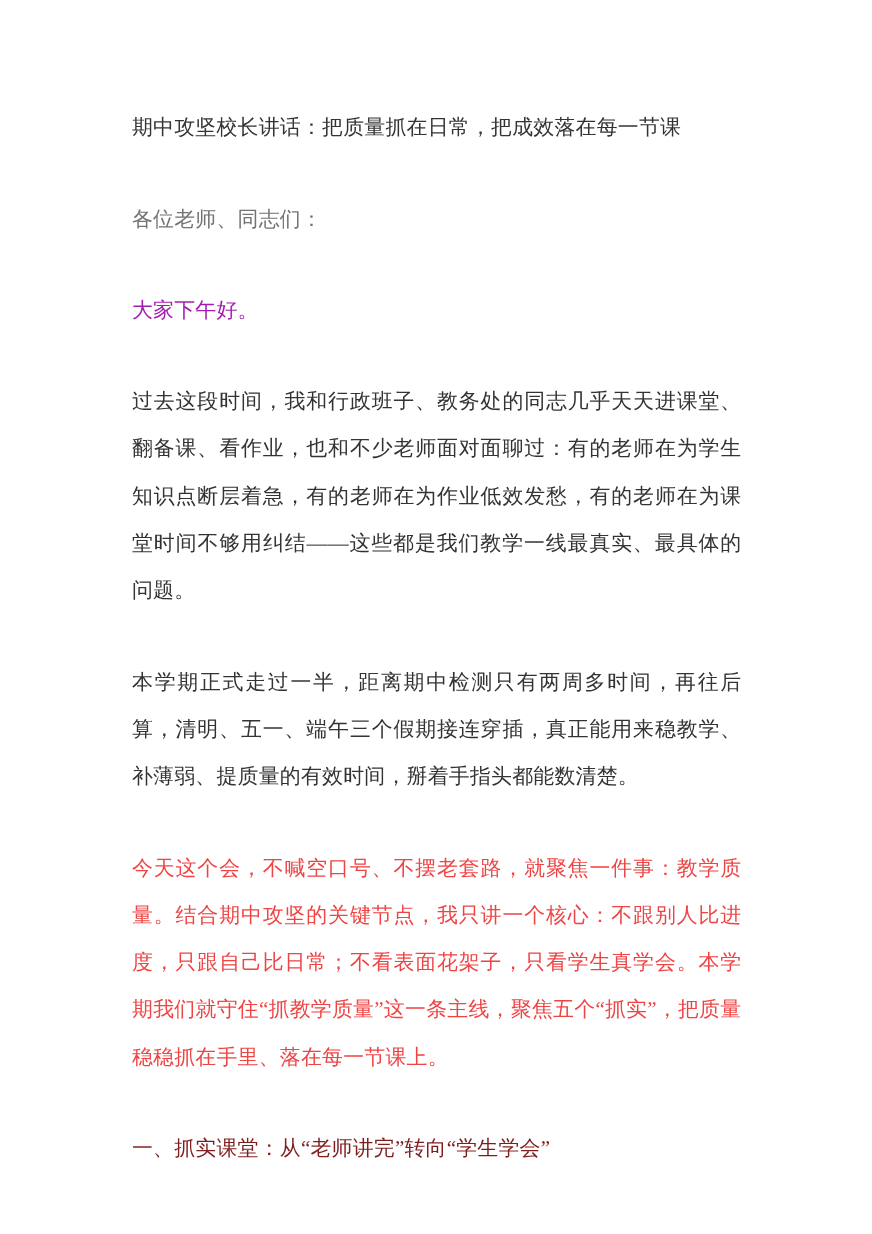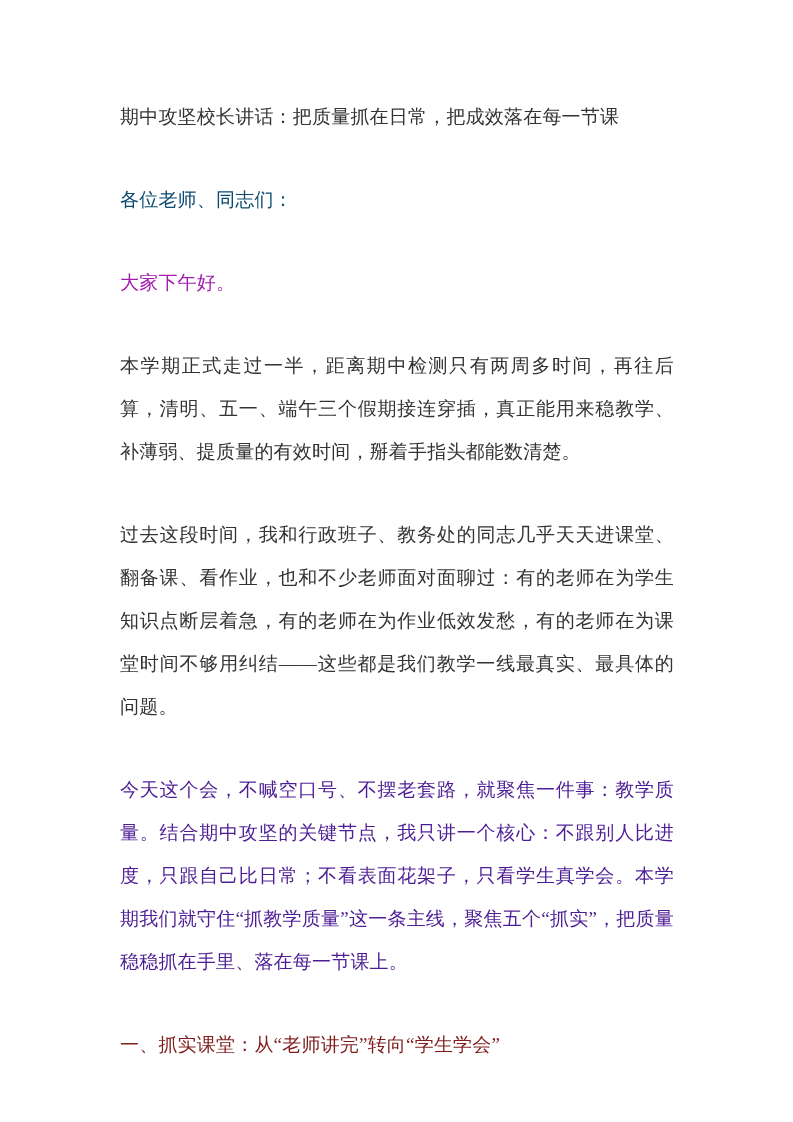--- a/index.html
+++ b/index.html
@@ -34,24 +34,24 @@
     text-align: justify;
     text-justify: inter-ideograph;
   }
 </style>
 </head>
 <body style="background: rgb(255, 255, 255);">
 
 <div class="page">
   <h1 class="doc-title" style="color: rgb(51, 51, 51);">期中攻坚校长讲话：把质量抓在日常，把成效落在每一节课</h1>
 
-  <p class="doc-line" style="color: #0c4a6e;">各位老师、同志们：</p>
+  <p class="doc-line" style="color: #737373;">各位老师、同志们：</p>
 
   <p class="doc-line" style="color: #a21caf;">大家下午好。</p>
 
+  <p class="doc-para" style="color: rgb(51, 51, 51);">过去这段时间，我和行政班子、教务处的同志几乎天天进课堂、翻备课、看作业，也和不少老师面对面聊过：有的老师在为学生知识点断层着急，有的老师在为作业低效发愁，有的老师在为课堂时间不够用纠结——这些都是我们教学一线最真实、最具体的问题。</p>
+
   <p class="doc-para" style="color: rgb(51, 51, 51);">本学期正式走过一半，距离期中检测只有两周多时间，再往后算，清明、五一、端午三个假期接连穿插，真正能用来稳教学、补薄弱、提质量的有效时间，掰着手指头都能数清楚。</p>
 
-  <p class="doc-para" style="color: rgb(51, 51, 51);">过去这段时间，我和行政班子、教务处的同志几乎天天进课堂、翻备课、看作业，也和不少老师面对面聊过：有的老师在为学生知识点断层着急，有的老师在为作业低效发愁，有的老师在为课堂时间不够用纠结——这些都是我们教学一线最真实、最具体的问题。</p>
-
-  <p class="doc-para" style="color: #4c1d95;">今天这个会，不喊空口号、不摆老套路，就聚焦一件事：教学质量。结合期中攻坚的关键节点，我只讲一个核心：不跟别人比进度，只跟自己比日常；不看表面花架子，只看学生真学会。本学期我们就守住“抓教学质量”这一条主线，聚焦五个“抓实”，把质量稳稳抓在手里、落在每一节课上。</p>
+  <p class="doc-para" style="color: #ef4444;">今天这个会，不喊空口号、不摆老套路，就聚焦一件事：教学质量。结合期中攻坚的关键节点，我只讲一个核心：不跟别人比进度，只跟自己比日常；不看表面花架子，只看学生真学会。本学期我们就守住“抓教学质量”这一条主线，聚焦五个“抓实”，把质量稳稳抓在手里、落在每一节课上。</p>
 
   <h2 class="doc-heading" style="color: #7f1d1d;">一、抓实课堂：从“老师讲完”转向“学生学会”</h2>
 </div>
 
 </body></html>

